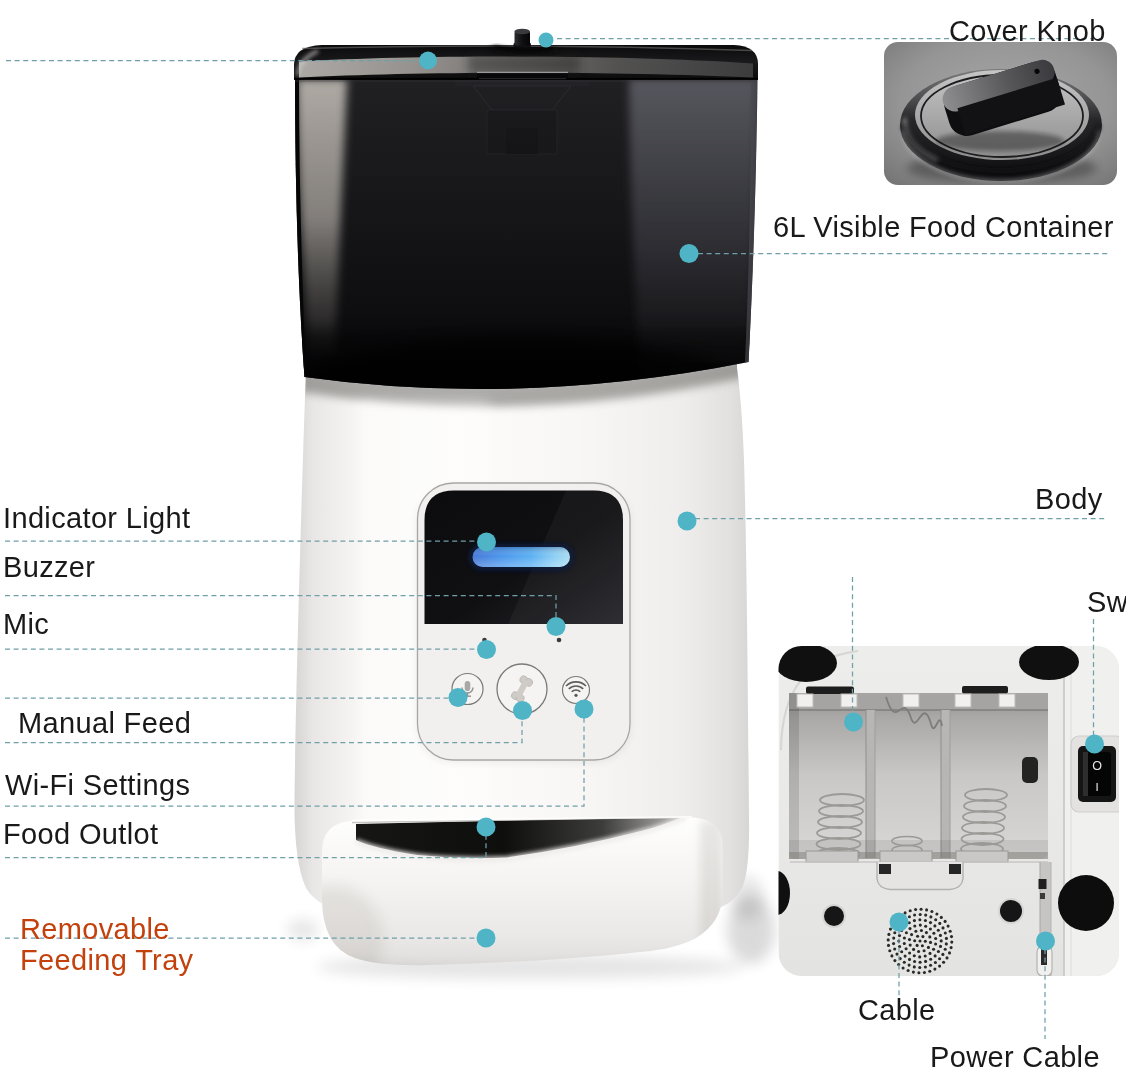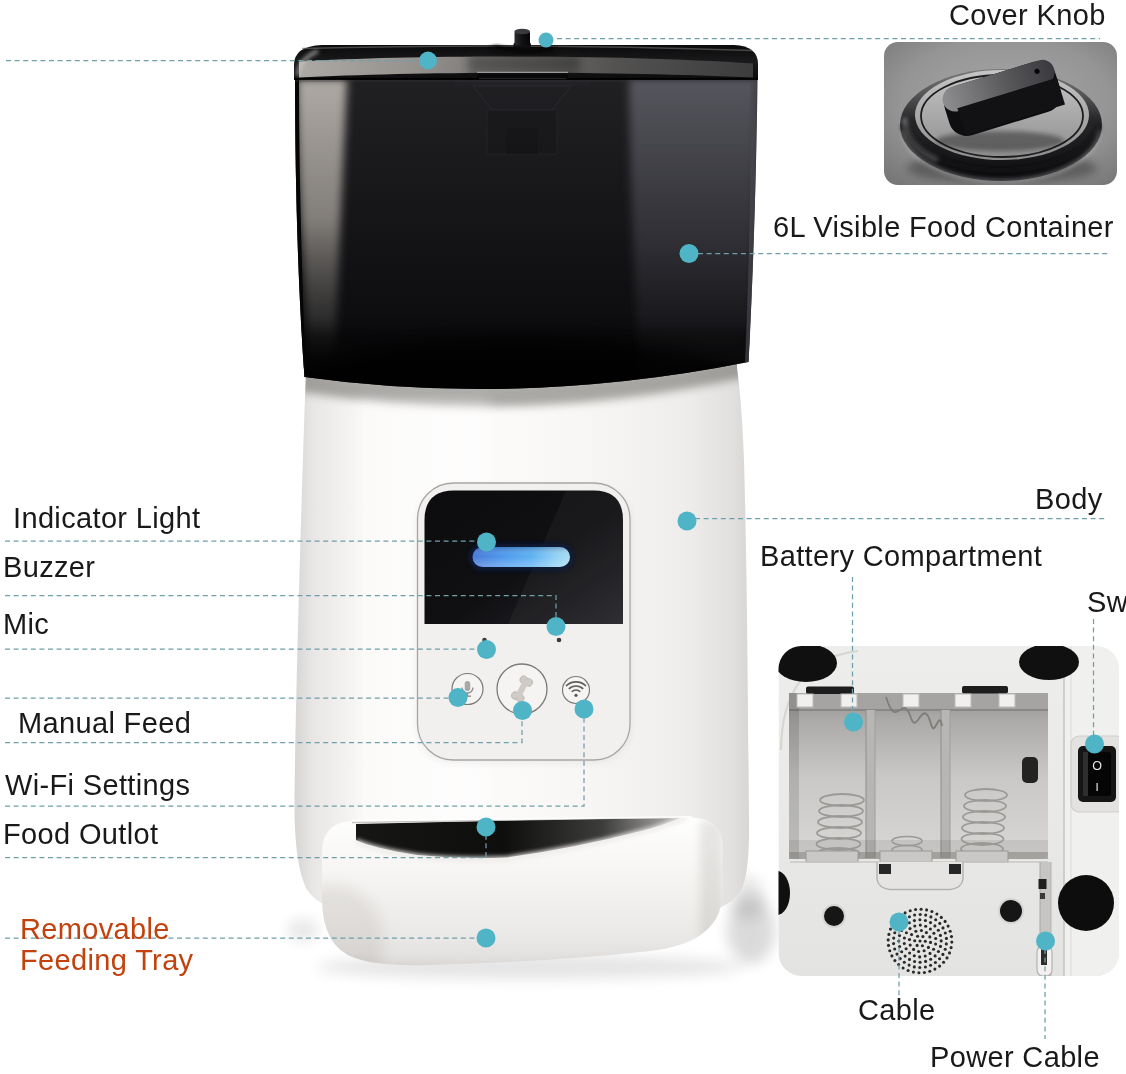--- a/index.html
+++ b/index.html
@@ -595,28 +595,27 @@
         <circle cx="584" cy="709" r="9.5"></circle>
         <circle cx="486" cy="827" r="9.5"></circle>
         <circle cx="486" cy="938" r="9.5"></circle>
         <circle cx="853.5" cy="722" r="9.5"></circle>
         <circle cx="1094.5" cy="744" r="9.5"></circle>
         <circle cx="899" cy="922" r="9.5"></circle>
         <circle cx="1045.5" cy="941" r="9.5"></circle>
       </g>
 </svg>
 
-<div class="label" style="left: 949px; top: 0px; color: rgb(25, 25, 25);">Cover Knob</div>
+<div class="label" style="left: 949px; top: 16px; color: rgb(25, 25, 25);">Cover Knob</div>
 <div class="label" style="left: 773px; top: 212px; color: rgb(25, 25, 25);">6L Visible Food Container</div>
 <div class="label" style="left: 1035px; top: 484px; color: rgb(25, 25, 25);">Body</div>
-<div class="label" style="left: 13px; top: 503px; color: rgb(25, 25, 25);">Indicator Light</div>
+<div class="label" style="left: 3px; top: 503px; color: rgb(25, 25, 25);">Indicator Light</div>
 <div class="label" style="left: 3px; top: 552px; color: rgb(25, 25, 25);">Buzzer</div>
 <div class="label" style="left: 3px; top: 609px; color: rgb(25, 25, 25);">Mic</div>
 <div class="label" style="left: 18px; top: 708px; color: rgb(25, 25, 25);">Manual Feed</div>
 <div class="label" style="left: 5px; top: 770px; color: rgb(25, 25, 25);">Wi-Fi Settings</div>
 <div class="label" style="left: 3px; top: 819px; color: rgb(25, 25, 25);">Food Outlot</div>
 <div class="label wrap" style="left: 20px; top: 870px; width: 200px; color: #c2410c; margin-top: 44px;">Removable Feeding Tray</div>
-<div class="label" style="left: 760px; top: 541px; color: rgb(25, 25, 25);">Battery Compartment</div>
 <div class="label" style="left: 1087px; top: 587px; color: rgb(25, 25, 25);">Switch</div>
 <div class="label" style="left: 858px; top: 995px; color: rgb(25, 25, 25);">Cable</div>
 <div class="label" style="left: 930px; top: 1042px; color: rgb(25, 25, 25);">Power Cable</div>
 
 </div>
 
 </body></html>

